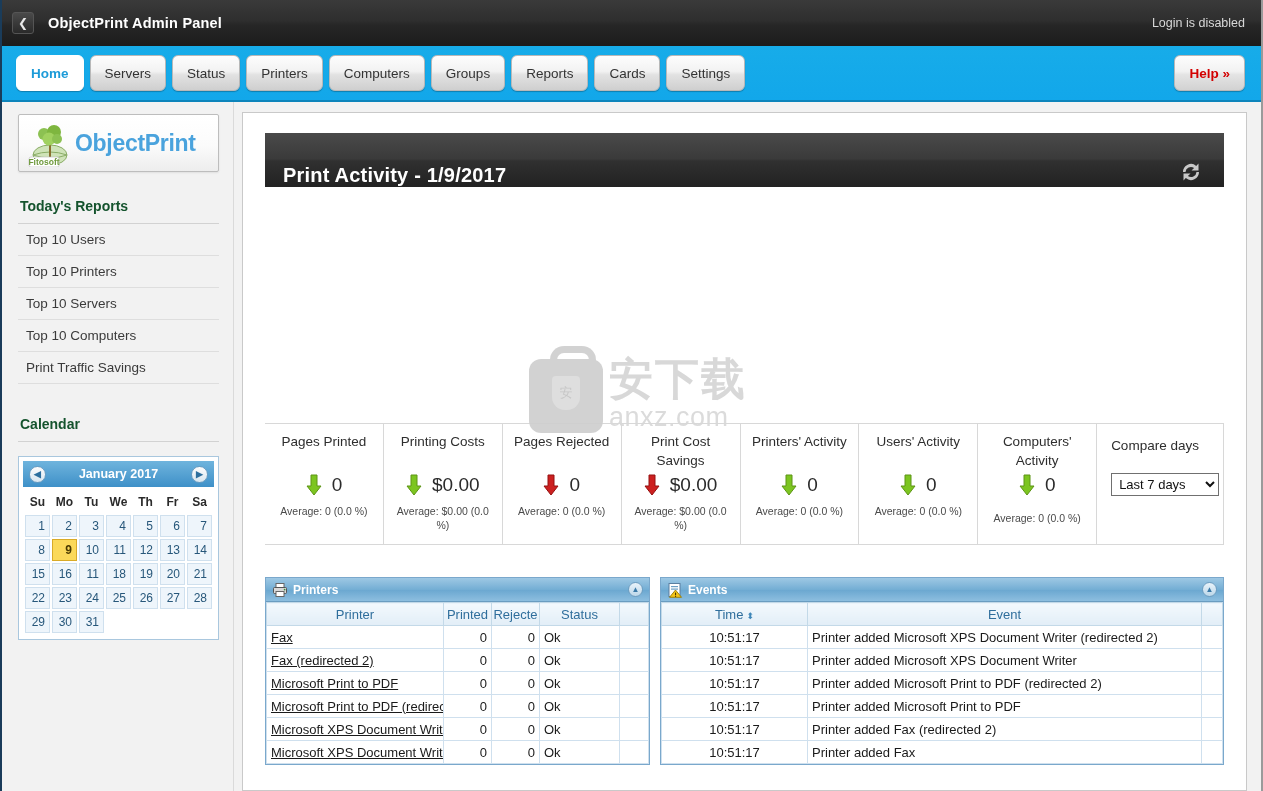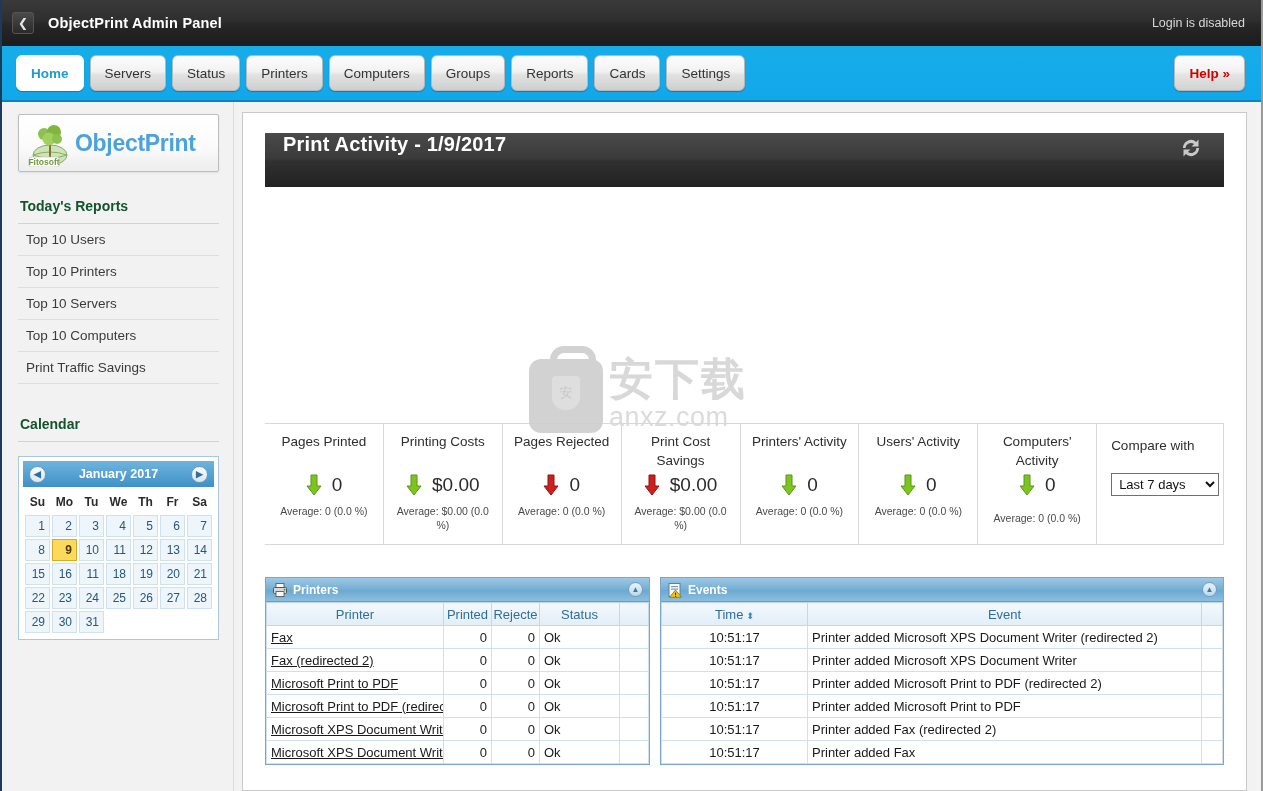--- a/index.html
+++ b/index.html
@@ -174,21 +174,21 @@
     background: #ffffff;
     border: 1px solid #c9c9c9;
     height: 100%;
     padding: 20px 22px 0 22px;
     position: relative;
     overflow: hidden;
   }
   .panel-header {
     height: 54px;
     background: linear-gradient(to bottom,#4a4a4a 0%,#3a3a3a 48%,#303030 52%,#222222 100%);
-    display: flex; align-items: flex-start;
+    display: flex; align-items: flex-end;
     padding: 0 18px;
     color: #fff;
   }
   .panel-title { font-size: 20px; font-weight: bold; letter-spacing: .2px; }
   .refresh-icon { margin-left: auto; cursor: pointer; width: 30px; height: 30px; }
 
   
   .watermark {
     position: absolute;
     left: 286px; top: 235px;
@@ -551,21 +551,21 @@
                 <svg width="16" height="22" viewBox="0 0 16 22">
                     <path d="M5 1 h6 v11 h4 l-7 9 l-7 -9 h4 z" fill="#7cc520" stroke="#5d9415" stroke-width="1"></path>
                   </svg>
               </span>
               <span class="stat-value">0</span>
             </div>
             <div class="stat-avg" style="margin-top:16px;">Average: 0 (0.0 %)</div>
           </div>
 
           <div class="stat compare">
-            <div class="cmp-label">Compare with</div>
+            <div class="cmp-label">Compare days</div>
             <select class="cmp-select">
               <option>Last 7 days</option>
             </select>
           </div>
         </div>
 
         <div class="grids">
 
           <div class="grid-box grid-printers">
             <div class="grid-head">

